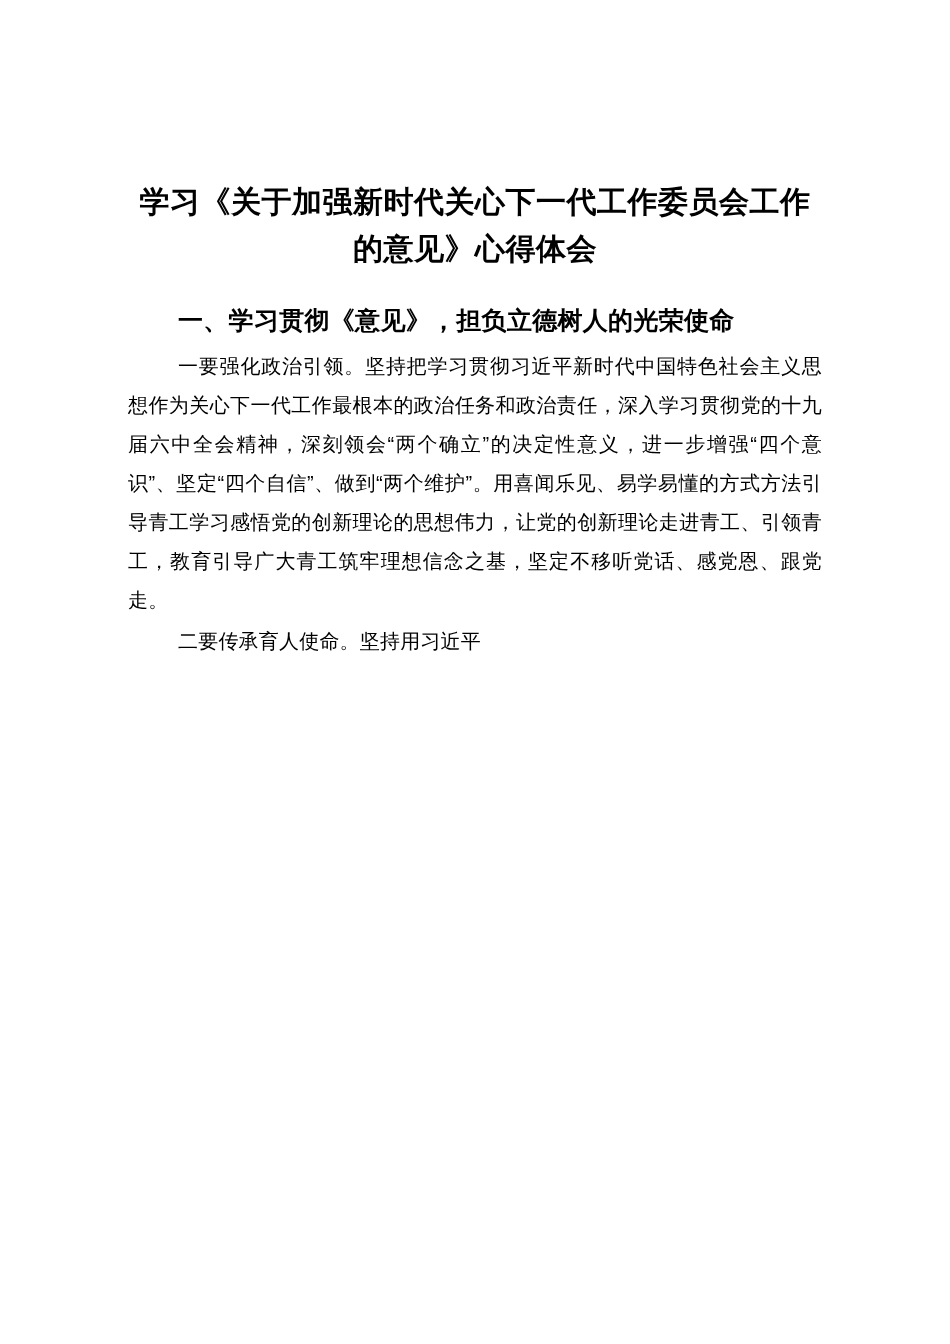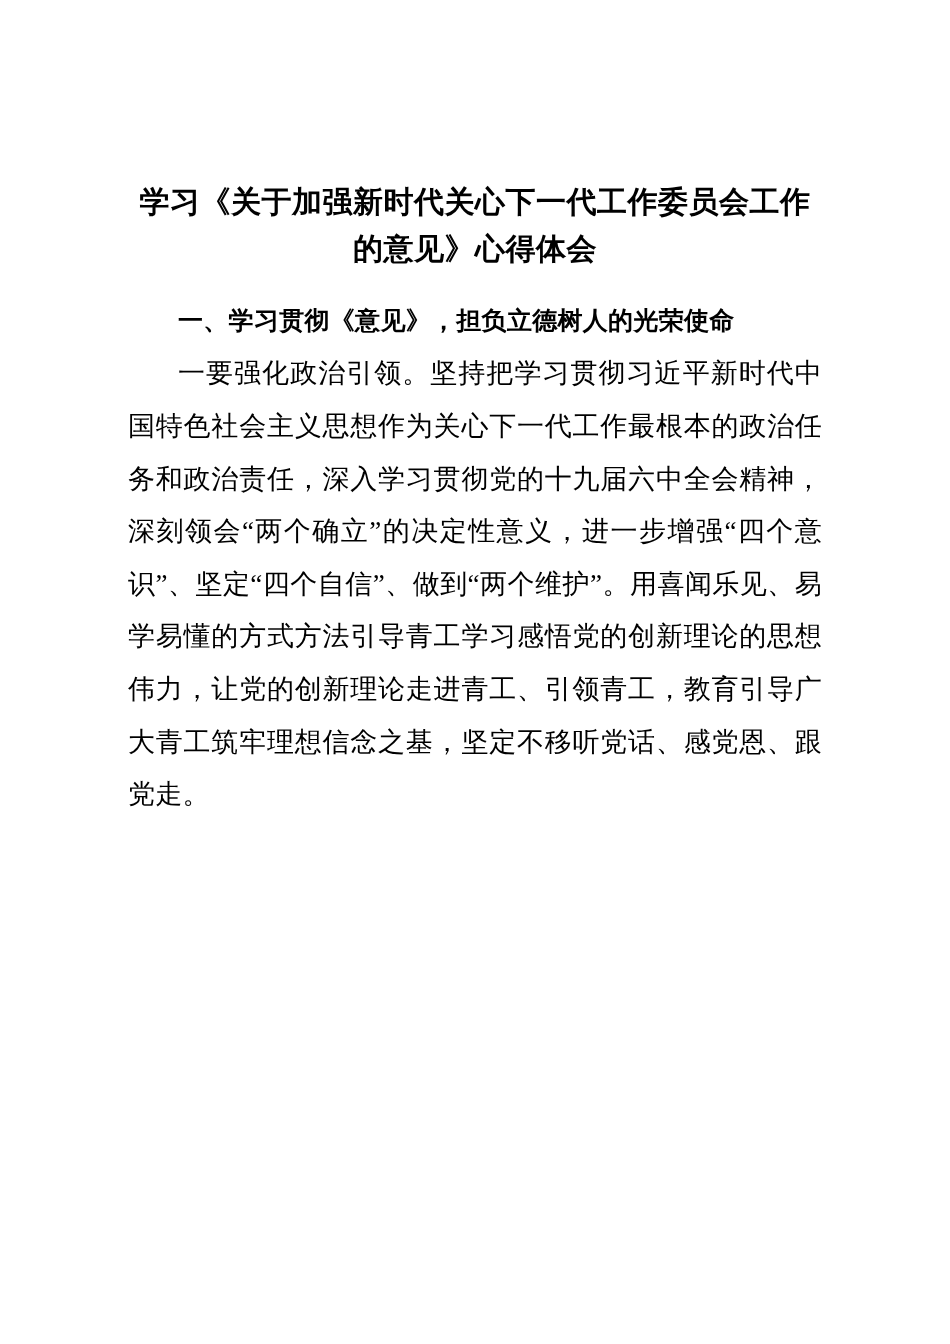--- a/index.html
+++ b/index.html
@@ -36,22 +36,22 @@
   .section-heading {
     font-family: Liberation Sans, sans-serif;
     font-weight: bold;
     font-size: 25px;
     line-height: 1.7;
     margin: 0 0 6px 0;
     text-indent: 50px;
     letter-spacing: 0.3px;
   }
   .body-para {
-    font-family: Liberation Serif, serif;
-    font-size: 27px;
+    font-family: Liberation Sans, sans-serif;
+    font-size: 20px;
     line-height: 1.95;
     text-align: justify;
     text-justify: inter-ideograph;
     text-indent: 50px;
     margin: 0 0 2px 0;
     letter-spacing: 0.2px;
   }
   .body-para:last-child {
     margin-bottom: 0;
   }
@@ -60,14 +60,15 @@
 <body>
 
 <div class="page">
 
   <h1 class="doc-title">学习《关于加强新时代关心下一代工作委员会工作的意见》心得体会</h1>
 
   <h2 class="section-heading">一、学习贯彻《意见》，担负立德树人的光荣使命</h2>
 
   <p class="body-para">一要强化政治引领。坚持把学习贯彻习近平新时代中国特色社会主义思想作为关心下一代工作最根本的政治任务和政治责任，深入学习贯彻党的十九届六中全会精神，深刻领会“两个确立”的决定性意义，进一步增强“四个意识”、坚定“四个自信”、做到“两个维护”。用喜闻乐见、易学易懂的方式方法引导青工学习感悟党的创新理论的思想伟力，让党的创新理论走进青工、引领青工，教育引导广大青工筑牢理想信念之基，坚定不移听党话、感党恩、跟党走。</p>
 
+  <p class="body-para">二要传承育人使命。坚持用习近平</p>
 
 </div>
 
 </body></html>

